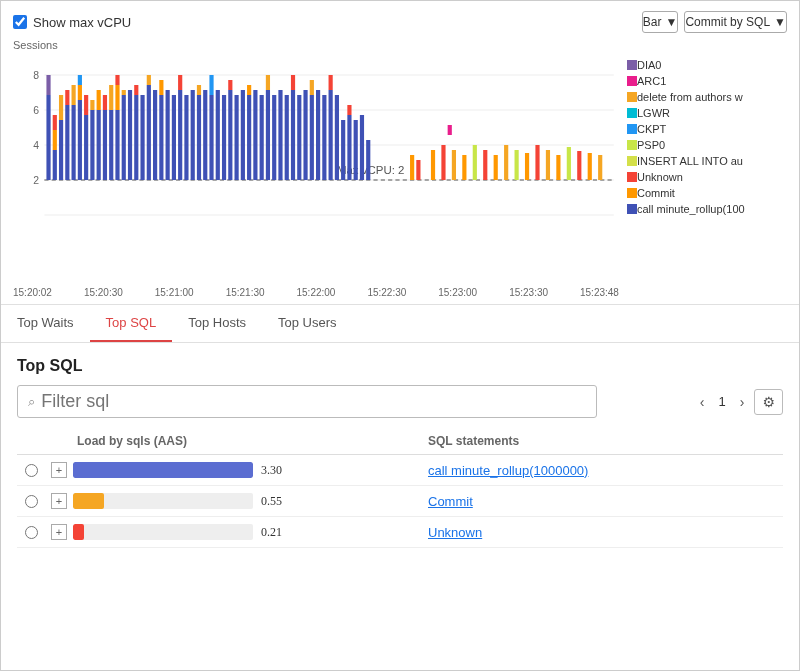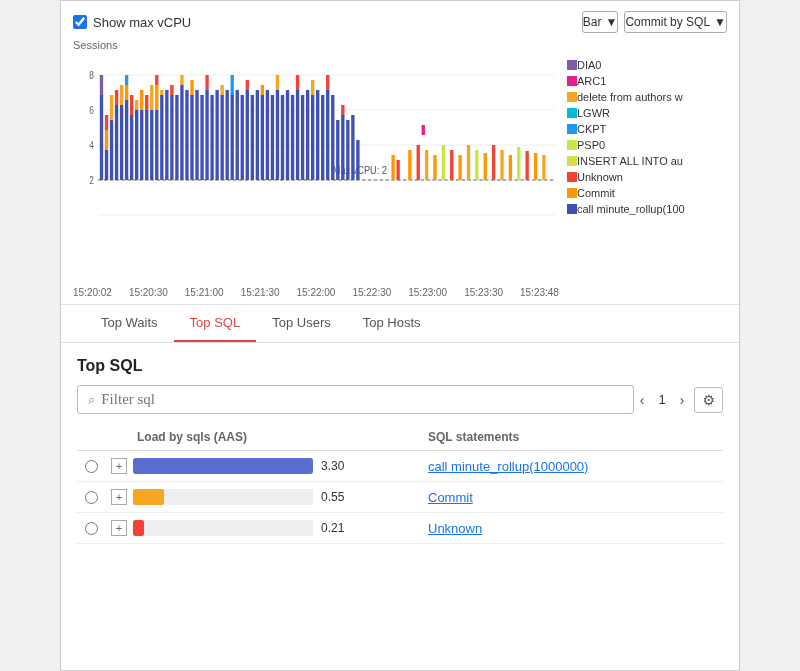--- a/index.html
+++ b/index.html
@@ -1,55 +1,55 @@
 <!DOCTYPE html>
 <html><head>
   <meta charset="utf-8">
   <style>
     * { box-sizing: border-box; margin: 0; padding: 0; }
     body { font-family: -apple-system, BlinkMacSystemFont, 'Segoe UI', Arial, sans-serif; font-size: 13px; background: #f0f0f0; display: flex; justify-content: center; align-items: center; min-height: 100vh; }
-    .container { width: 680px; height: 671px; background: #fff; border: 1px solid #ccc; display: flex; flex-direction: column; overflow: hidden; }
+    .container { width: 800px; height: 671px; background: #fff; border: 1px solid #ccc; display: flex; flex-direction: column; overflow: hidden; }
     
     .chart-area { padding: 10px 12px 0 12px; border-bottom: 1px solid #e0e0e0; background: #fff; }
     .chart-controls { display: flex; align-items: center; justify-content: space-between; margin-bottom: 6px; }
     .show-max-vcpu { display: flex; align-items: center; gap: 6px; font-size: 13px; color: #333; }
     .show-max-vcpu input[type="checkbox"] { accent-color: #1a73e8; width: 14px; height: 14px; }
     .chart-buttons { display: flex; gap: 6px; align-items: center; }
     .dropdown-btn { border: 1px solid #aaa; background: #fff; border-radius: 3px; padding: 3px 0; font-size: 12px; cursor: pointer; display: flex; align-items: center; gap: 4px; color: #333; }
     .chart-wrapper { display: flex; gap: 8px; }
     .chart-left { flex: 1; position: relative; }
     .y-label { font-size: 11px; color: #666; margin-bottom: 14px; }
     .chart-svg-container { width: 100%; height: 220px; position: relative; }
     .chart-legend { width: 160px; font-size: 11px; color: #333; padding-top: 20px; }
     .legend-item { display: flex; align-items: center; margin-bottom: 4px; }
     .legend-color { width: 10px; height: 10px; flex-shrink: 0; }
     .x-axis-labels { display: flex; justify-content: space-between; font-size: 10px; color: #666; padding: 2px 0 6px 0; }
     
-    .tabs-area { padding: 0 24px; border-bottom: 1px solid #e0e0e0; display: flex; align-items: flex-start; background: #fff; }
+    .tabs-area { padding: 0 0; border-bottom: 1px solid #e0e0e0; display: flex; align-items: flex-start; background: #fff; }
     .tab { padding: 10px 16px; font-size: 13px; color: #555; cursor: pointer; border-bottom: 2px solid transparent; white-space: nowrap; }
     .tab.active { color: #d44; border-bottom: 2px solid #d44; font-weight: 500; }
     
     .content-area { flex: 1; padding: 14px 16px; background: #fff; overflow: auto; }
     .section-title { font-size: 16px; font-weight: 600; color: #222; margin-bottom: 10px; }
     .filter-row { display: flex; align-items: center; justify-content: space-between; margin-bottom: 10px; }
     .search-box { display: flex; align-items: center; gap: 6px; border: 1px solid #bbb; border-radius: 3px; padding: 5px 10px; flex: 1; max-width: 580px; }
     .search-icon { color: #888; font-size: 13px; }
-    .search-input { border: none; outline: none; font-size: 15px; color: #3b82f6; width: 100%; background: transparent; font-family: Liberation Serif, serif; }
+    .search-input { border: none; outline: none; font-size: 18px; color: #3b82f6; width: 100%; background: transparent; }
     .pagination { display: flex; align-items: center; gap: 4px; }
     .page-btn { border: none; background: transparent; cursor: pointer; color: #555; font-size: 14px; padding: 2px 6px; }
     .page-num { font-size: 13px; color: #333; padding: 0 4px; }
     .settings-btn { border: 1px solid #bbb; background: #fff; border-radius: 3px; padding: 4px 7px; cursor: pointer; font-size: 14px; color: #555; }
     
     .table-header { display: grid; grid-template-columns: 28px 28px 1fr 1fr; gap: 0; padding: 6px 0; border-bottom: 1px solid #ddd; font-size: 12px; color: #666; font-weight: 600; }
     .table-header .col-load { padding-left: 4px; }
     .table-row { display: grid; grid-template-columns: 28px 28px 1fr 1fr; gap: 0; padding: 7px 0; border-bottom: 1px solid #eee; align-items: center; }
     .row-radio { display: flex; justify-content: center; }
     .row-expand { display: flex; justify-content: center; }
     .expand-btn { border: 1px solid #aaa; background: #fff; width: 16px; height: 16px; font-size: 11px; cursor: pointer; display: flex; align-items: center; justify-content: center; color: #666; }
-    .bar-cell { display: flex; align-items: center; gap: 8px; }
+    .bar-cell { display: flex; align-items: center; gap: 8px; font-family: Liberation Serif, serif; }
     .bar-container { width: 180px; height: 16px; background: #eee; border-radius: 2px; overflow: hidden; }
     .bar-fill { height: 100%; border-radius: 2px; }
     .bar-value { font-size: 12px; color: #333; min-width: 30px; }
     .sql-link { color: #1a73e8; text-decoration: underline; cursor: pointer; font-size: 13px; }
     input[type="radio"] { accent-color: #888; }
   </style>
 </head>
 <body>
 
 <div class="container">
@@ -269,24 +269,24 @@
   </div>
 
   <div class="tabs-area">
     <div class="tab">
       <span>Top Waits</span>
     </div>
     <div class="tab active">
       <span>Top SQL</span>
     </div>
     <div class="tab">
+      <span>Top Hosts</span>
+    </div>
+    <div class="tab">
       <span>Top Users</span>
-    </div>
-    <div class="tab">
-      <span>Top Hosts</span>
     </div>
   </div>
 
   <div class="content-area">
     <div class="section-title">Top SQL</div>
     <div class="filter-row">
       <div class="search-box">
         <span class="search-icon">⌕</span>
         <input class="search-input" type="text" placeholder="Filter sql" style="">
       </div>

